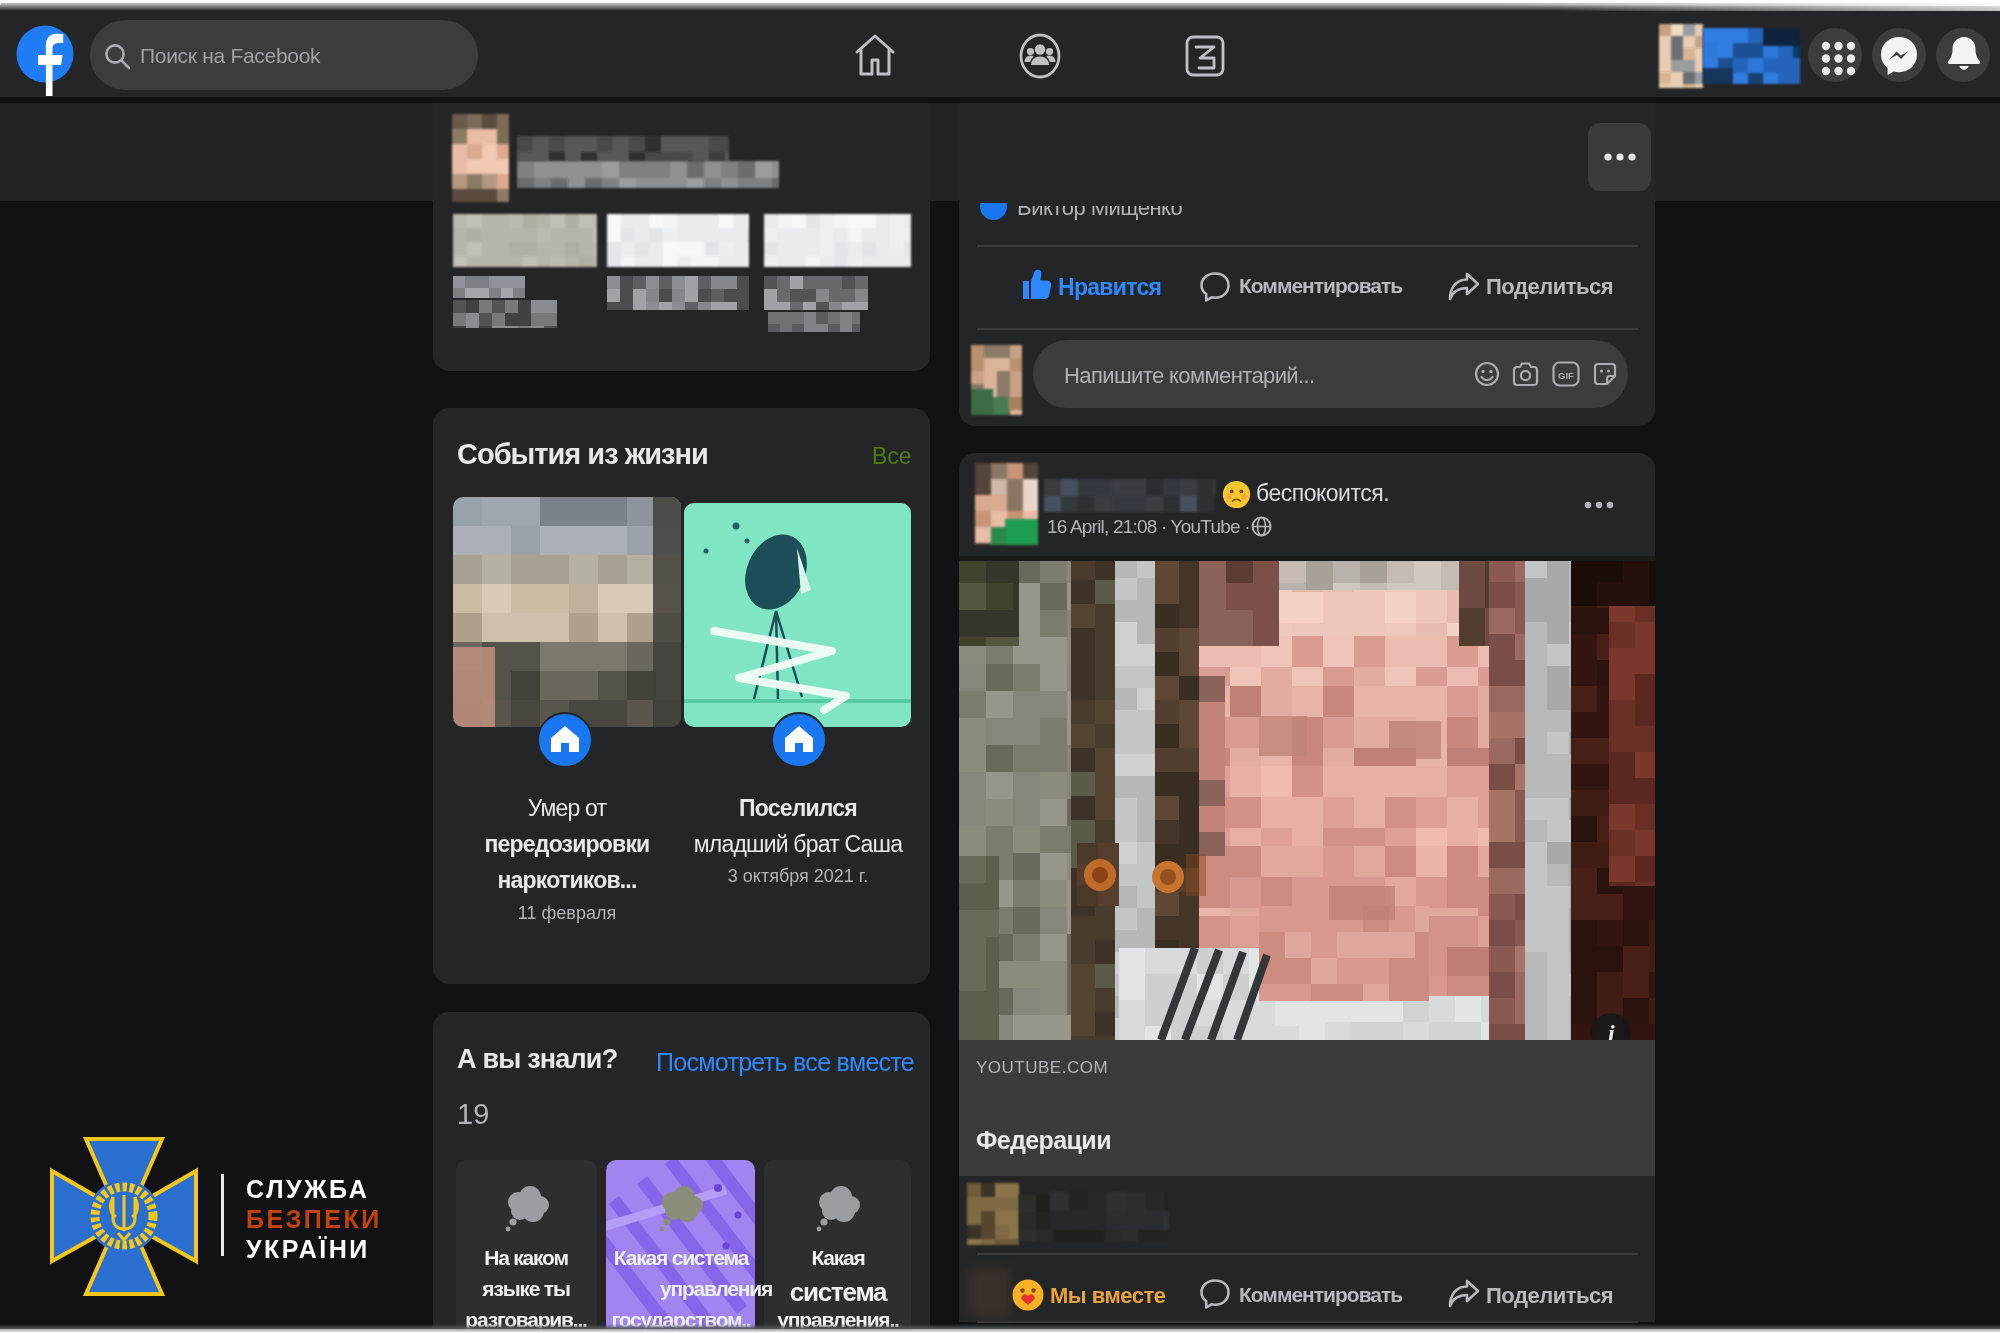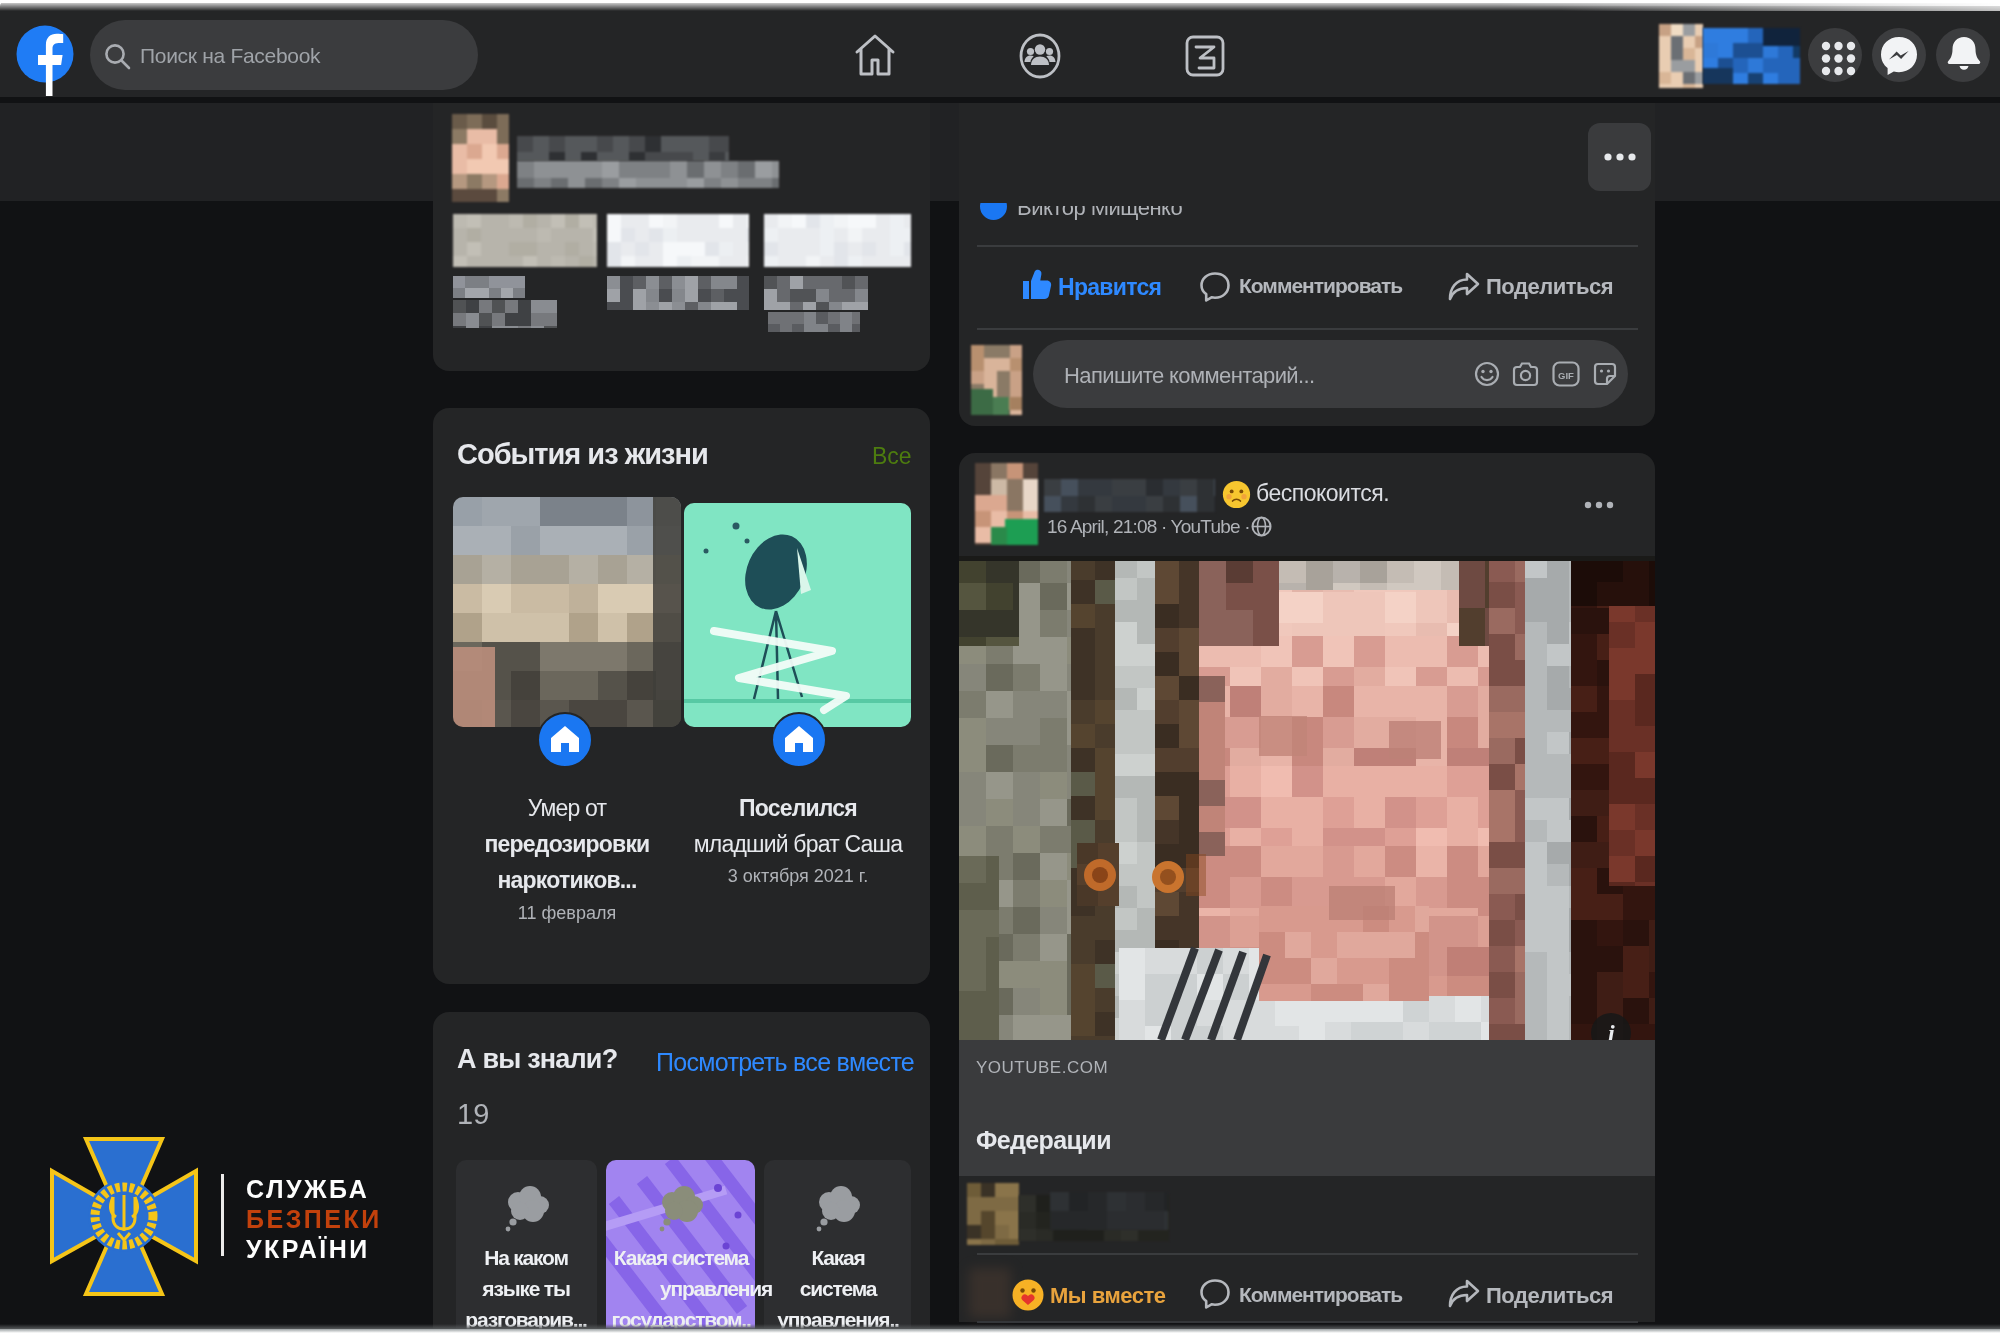--- a/index.html
+++ b/index.html
@@ -630,21 +630,21 @@
         <circle cx="8" cy="45" r="2.4"></circle>
       </g>
     </svg>
 <div class="txt" style="left:526px;top:1246px;transform:translateX(-50%);font-size:21px;font-weight:bold;color:#eef0f3;letter-spacing:-1.2px;">На каком</div>
 <div class="txt" style="left:526px;top:1277px;transform:translateX(-50%);font-size:21px;font-weight:bold;color:#eef0f3;letter-spacing:-1.2px;">языке ты</div>
 <div class="txt" style="left:526px;top:1308px;transform:translateX(-50%);font-size:21px;font-weight:bold;color:#eef0f3;letter-spacing:-1.2px;">разговарив...</div>
 <div class="txt" style="left:681px;top:1246px;transform:translateX(-50%);font-size:21px;font-weight:bold;color:#eef0f3;letter-spacing:-1.2px;">Какая система</div>
 <div class="txt" style="left:681px;top:1277px;transform:translateX(-50%);font-size:21px;font-weight:bold;color:#eef0f3;letter-spacing:-1.2px;margin-left:35px;">управления</div>
 <div class="txt" style="left:681px;top:1308px;transform:translateX(-50%);font-size:21px;font-weight:bold;color:#eef0f3;letter-spacing:-1.2px;">государством..</div>
 <div class="txt" style="left:838px;top:1246px;transform:translateX(-50%);font-size:21px;font-weight:bold;color:#eef0f3;letter-spacing:-1.2px;">Какая</div>
-<div class="txt" style="left:838px;top:1277px;transform:translateX(-50%);font-size:21px;font-weight:bold;color:#eef0f3;letter-spacing:-1.2px;">система</div>
+<div class="txt" style="left:838px;top:1277px;transform:translateX(-50%);font-size:26px;font-weight:bold;color:#eef0f3;letter-spacing:-1.2px;">система</div>
 <div class="txt" style="left:838px;top:1308px;transform:translateX(-50%);font-size:21px;font-weight:bold;color:#eef0f3;letter-spacing:-1.2px;">управления..</div>
 <div class="abs" style="left:959px;top:103px;width:696px;height:323px;background:#242526;border-radius:0 0 16px 16px"></div>
 <div class="abs" style="left:1588px;top:123px;width:63px;height:68px;border-radius:12px;background:#3a3b3d"></div>
 <svg class="abs" style="left:1597px;top:150px" width="46" height="14">
       <circle cx="11" cy="7" r="3.6" fill="#e7e9ec"></circle>
       <circle cx="23" cy="7" r="3.6" fill="#e7e9ec"></circle>
       <circle cx="35" cy="7" r="3.6" fill="#e7e9ec"></circle>
     </svg>
 <div class="abs" style="left:980px;top:203px;width:27px;height:18px;overflow:hidden">
       <div style="position:absolute;left:0;top:-10px;width:27px;height:27px;border-radius:50%;background:#1a77f2"></div>

